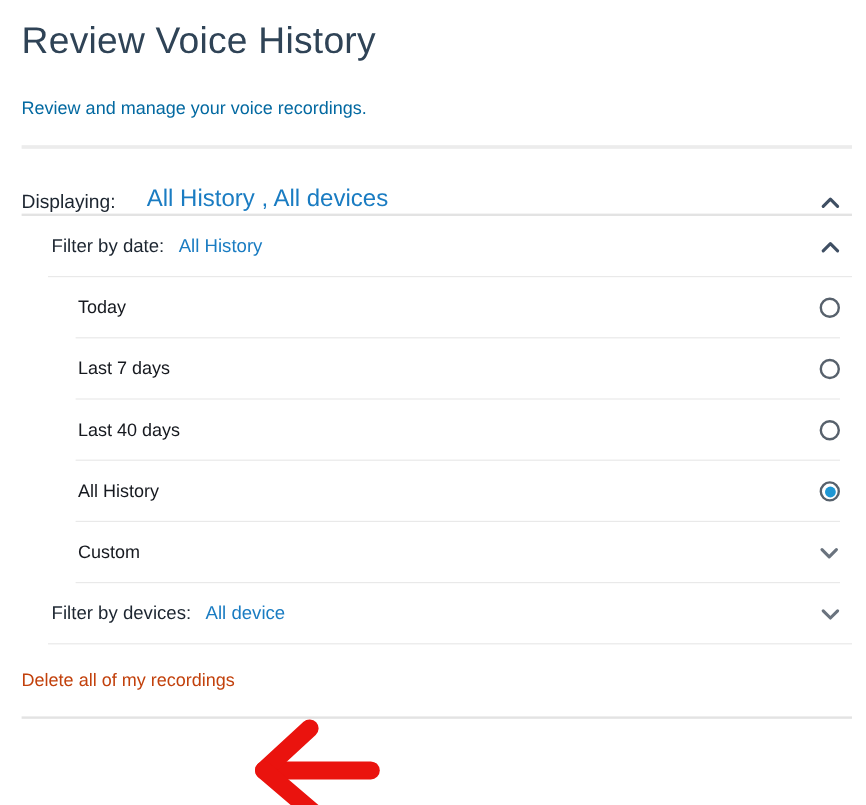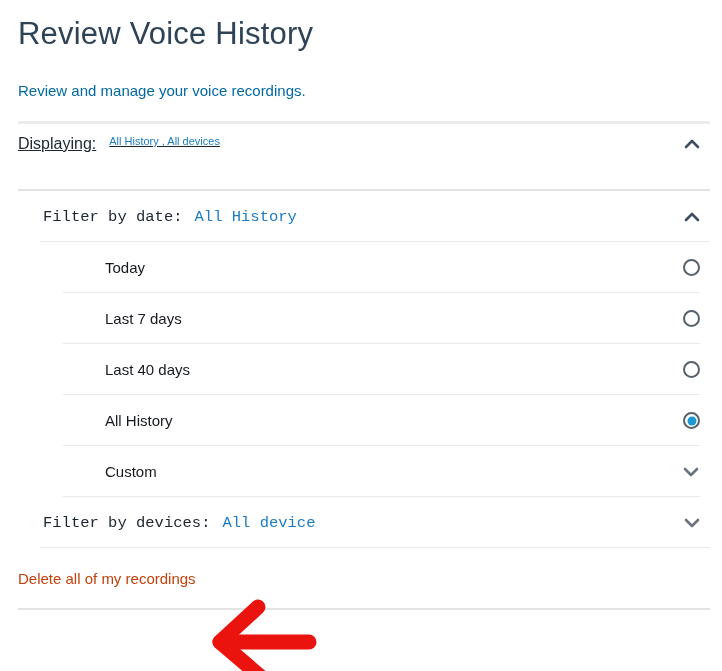--- a/index.html
+++ b/index.html
@@ -29,55 +29,54 @@
     color: #0369a1;
   }
 
   
   .divider-thick { height: 3px; background: #ececec; margin: 21px 12px 0 18px; }
   .divider-med   { height: 2px; background: #e3e3e3; margin: 0 12px 0 18px; }
   .divider-bottom{ height: 2px; background: #e3e3e3; margin: 0 12px 0 18px; }
 
   
   .row-displaying {
-    height: 65px; padding: 11px 21px 0 18px;
-    display: flex; align-items: flex-start; text-decoration: underline;
+    height: 54px; padding: 11px 21px 0 18px;
+    display: flex; align-items: flex-end;
   }
   .row-label { font-size: 16px; color: #1c2530; }
   .row-value-link {
-    font-size: 11px; color: #1a7cc2; margin-left: 13px;
+    font-size: 20px; color: #1a7cc2; margin-left: 26px;
     text-decoration: none; cursor: pointer;
   }
   .spacer { flex: 1; }
 
   
   .row-filter {
     height: 51px; padding: 0 21px 0 43px;
     display: flex; align-items: center;
     position: relative;
-    font-family: Liberation Mono, monospace;
   }
   .row-filter .row-label { font-size: 15.5px; }
   .row-filter .row-value-link { font-size: 15.5px; margin-left: 12px; }
   .row-filter::after {
     content: ""; position: absolute; left: 40px; right: 12px; bottom: 0;
     height: 1px; background: #e9e9e9;
   }
 
   
   .option-row {
     height: 51px; padding: 0 22px 0 65px;
     display: flex; align-items: center;
     position: relative;
   }
   .option-row::after {
     content: ""; position: absolute; left: 63px; right: 22px; bottom: 0;
     height: 1px; background: #e9e9e9;
   }
-  .option-label { font-size: 15px; color: #16191f; margin-left: 40px; }
+  .option-label { font-size: 15px; color: #16191f; }
 
   
   .radio {
     width: 17px; height: 17px; border-radius: 50%;
     border: 2px solid #57616c; position: relative;
     cursor: pointer; flex: none;
   }
   .radio.selected::after {
     content: ""; position: absolute; top: 50%; left: 50%;
     transform: translate(-50%, -50%);

